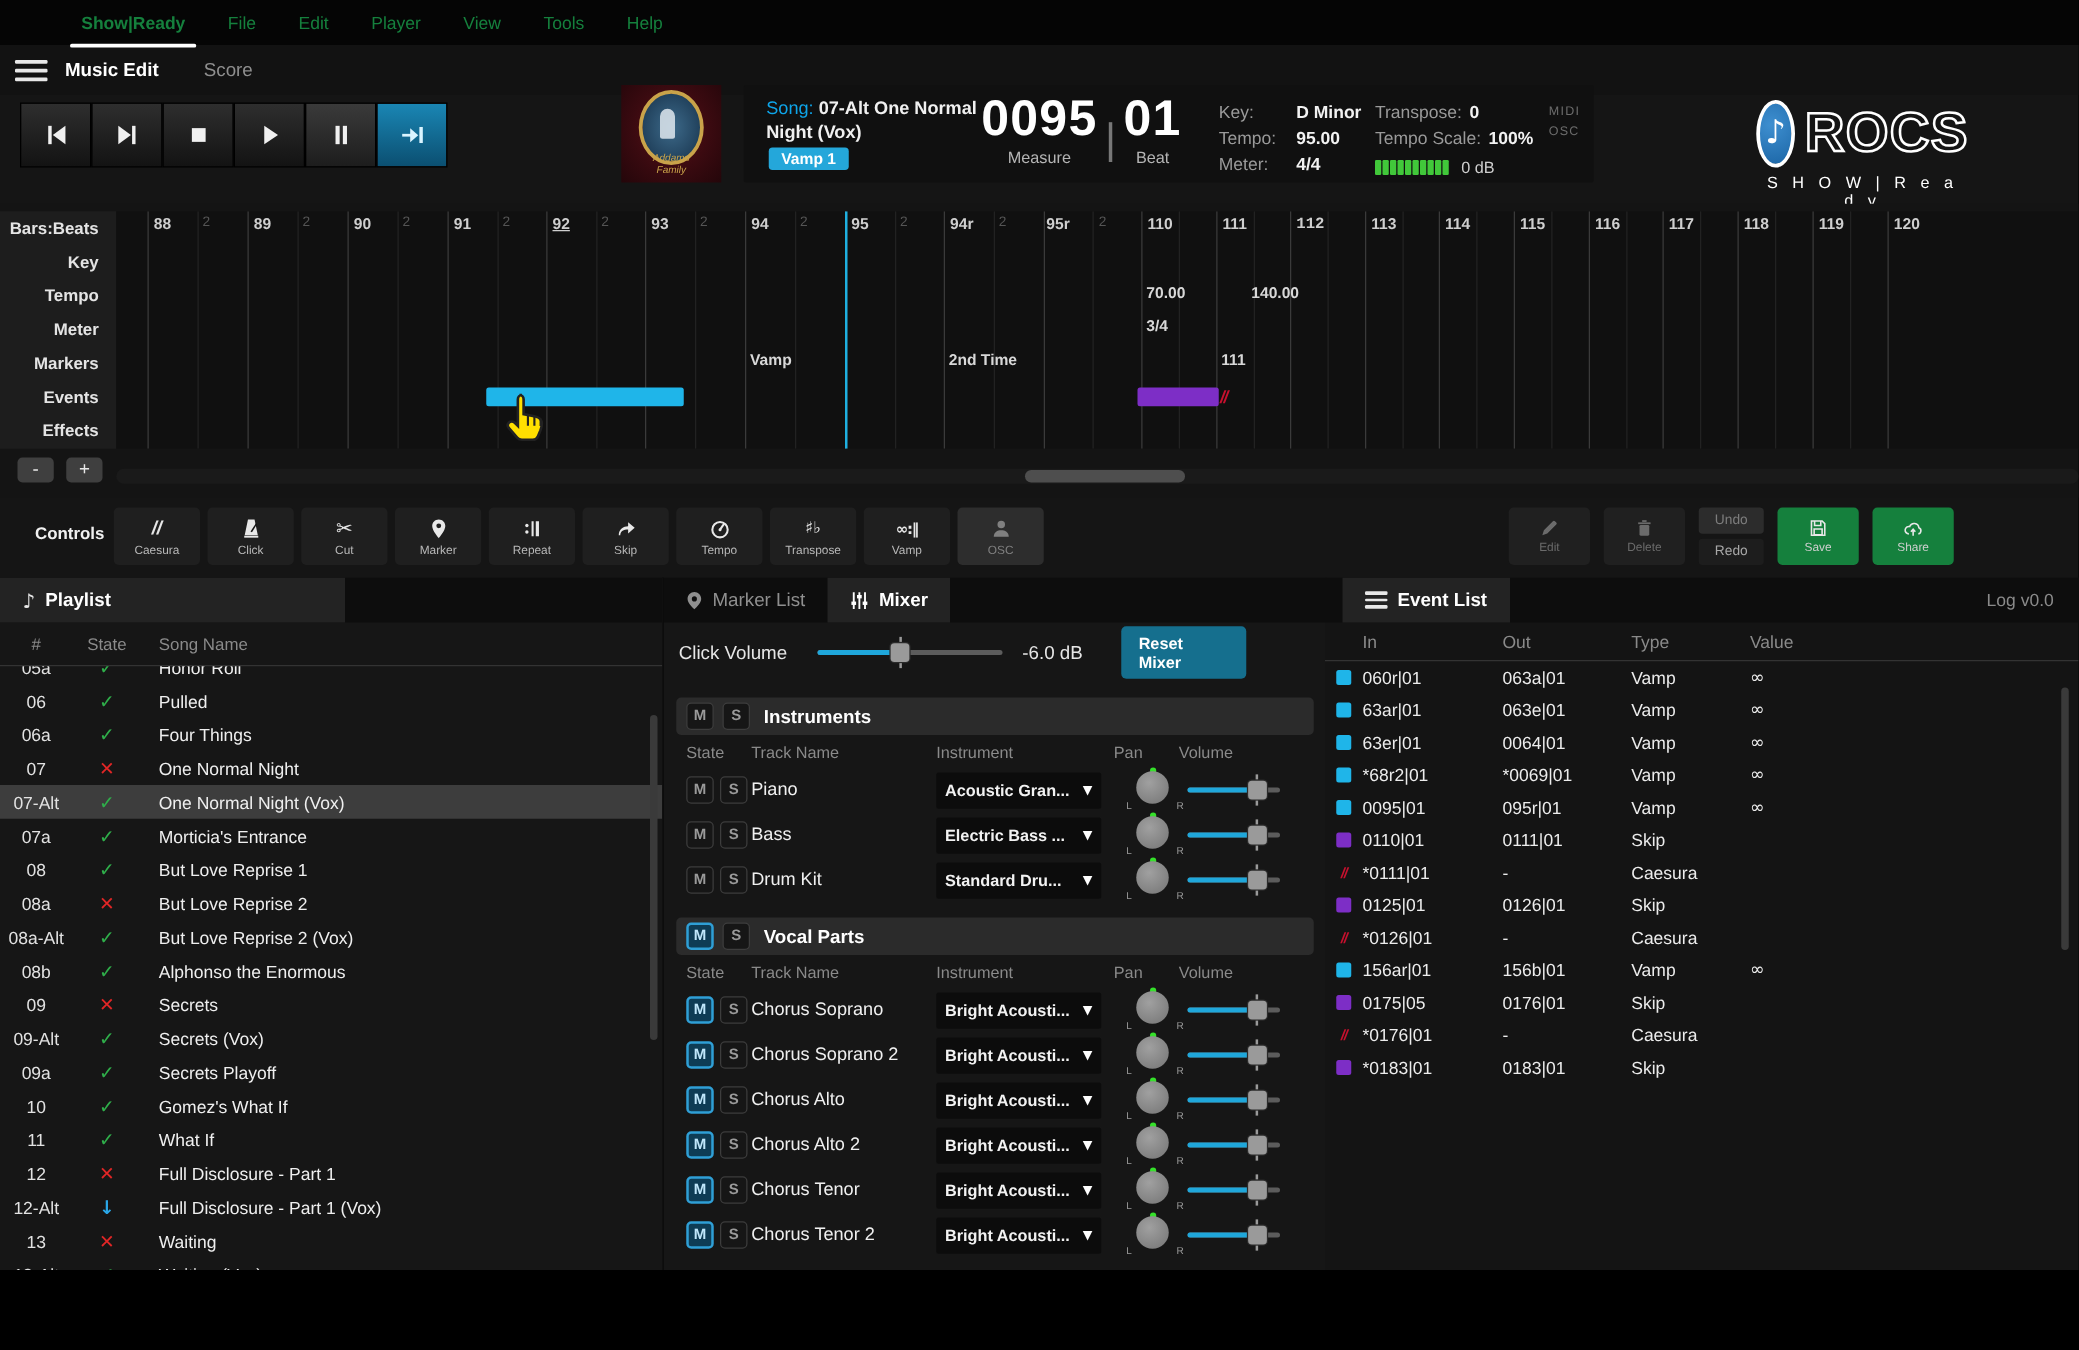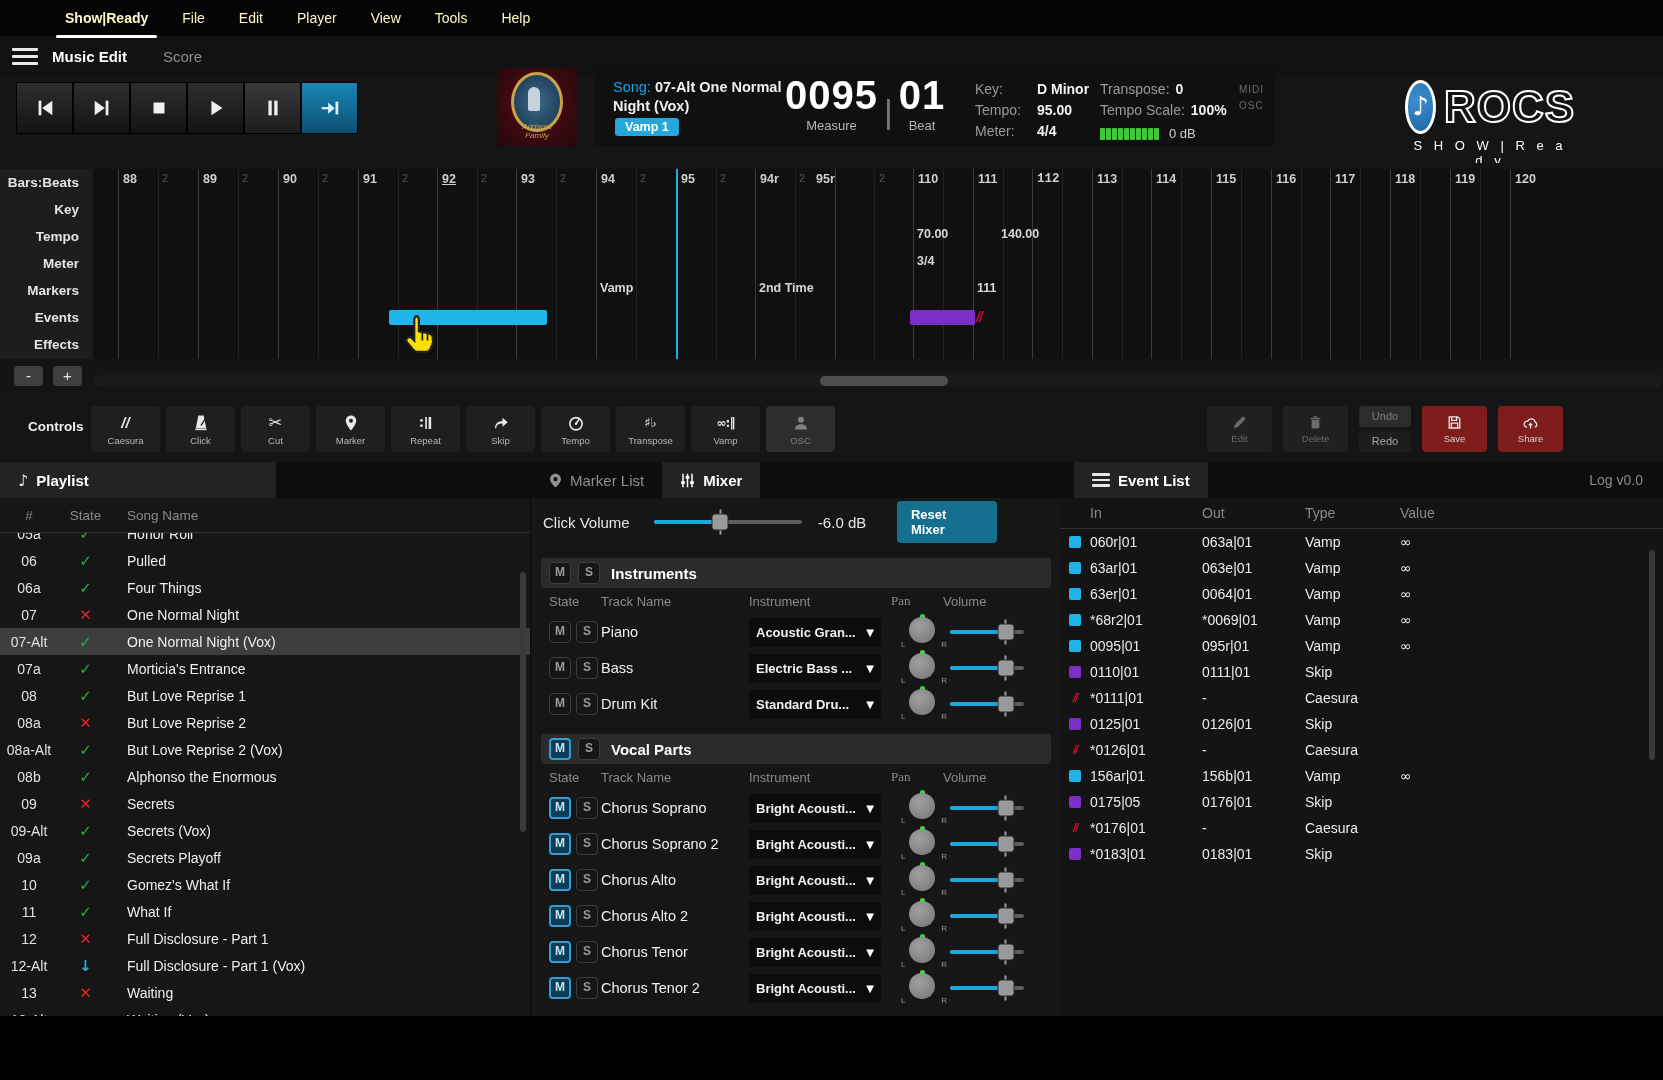--- a/index.html
+++ b/index.html
@@ -5,21 +5,21 @@
   html,body{margin:0;padding:0;background:#000;}
   .app{position:relative;width:1663px;height:1080px;background:#000;overflow:hidden;
        font-family:"Liberation Sans","DejaVu Sans",sans-serif;color:#e8e8e8;
        -webkit-font-smoothing:antialiased;}
   .glyph{font-family:"DejaVu Sans",sans-serif;}
 
   
   .menubar{position:absolute;left:0;top:0;width:100%;height:36px;background:#050505;
            display:flex;align-items:center;gap:0;z-index:30;}
   .apple{margin:0 26px 0 22px;font-size:17px;color:#fff;}
-  .menu-item{padding:0 17px;font-size:14px;color:#fef9c3;line-height:36px;position:relative;}
+  .menu-item{padding:0 17px;font-size:14px;color:#15803d;line-height:36px;position:relative;}
   .menu-item.app-name{font-weight:bold;}
   .menu-item.app-name::after{content:"";position:absolute;left:8px;right:8px;bottom:-2px;height:3px;background:#fff;border-radius:2px;}
 
   .main-bg{position:absolute;left:0;top:36px;width:100%;height:980px;background:#151515;}
 
   
   .tabbar{position:absolute;left:0;top:36px;width:100%;height:40px;background:#121212;display:flex;align-items:center;}
   .hamburger{width:26px;margin:0 14px 0 12px;cursor:pointer;}
   .hamburger div{height:3px;background:#e8e8e8;margin:4px 0;border-radius:1px;}
   .view-tab{font-size:15px;margin-right:36px;color:#8f8f8f;}
@@ -101,21 +101,21 @@
   .ctl-row{position:absolute;left:91px;top:8px;display:flex;gap:6px;}
   .ctl-btn{width:69px;height:46px;background:#1f1f1f;border-radius:4px;display:flex;flex-direction:column;
            align-items:center;justify-content:center;gap:2px;}
   .ctl-btn .ic{height:20px;display:flex;align-items:center;justify-content:center;color:#e8e8e8;font-size:15px;font-weight:bold;}
   .ctl-btn .ic svg{width:18px;height:18px;fill:#e8e8e8;}
   .ctl-btn .lb{font-size:9.5px;color:#b8b8b8;}
   .ctl-btn.selected{background:#2d2d2d;}
   .ctl-btn.selected .ic, .ctl-btn.selected .ic svg{color:#808080;fill:#808080;}
   .ctl-btn.selected .lb{color:#808080;}
   .edit-row{position:absolute;right:100px;top:8px;display:flex;gap:11px;align-items:flex-start;}
-  .ebtn{width:65px;height:46px;background:#7f1d1d;border-radius:4px;display:flex;flex-direction:column;
+  .ebtn{width:65px;height:46px;background:#15803d;border-radius:4px;display:flex;flex-direction:column;
         align-items:center;justify-content:center;gap:2px;}
   .ebtn svg{width:17px;height:17px;}
   .ebtn .lb{font-size:9.5px;}
   .ebtn.dim{background:#202020;}
   .ebtn.dim svg{fill:#6b6b6b;}
   .ebtn.dim .lb{color:#6b6b6b;}
   .ebtn.lit svg{fill:#e0e0e0;}
   .ebtn.lit .lb{color:#cfcfcf;}
   .undo-stack{display:flex;flex-direction:column;gap:4px;}
   .ubtn{width:52px;height:21px;border-radius:3px;font-size:11px;text-align:center;line-height:21px;}
@@ -158,21 +158,21 @@
   .cv-value{font-size:15px;color:#e6e6e6;width:80px;}
   .reset-btn{margin-left:auto;margin-right:52px;background:#156f8e;color:#fff;font-size:13px;font-weight:bold;
              padding:6px 14px;border-radius:4px;}
   .mx-section{margin:12px 10px 0;}
   .mx-sec-head{height:30px;background:#2b2b2b;border-radius:4px;display:flex;align-items:center;gap:7px;padding:0 8px;}
   .ms-btn{width:20px;height:20px;border-radius:4px;background:#161616;border:1px solid #3d3d3d;color:#9a9a9a;
           font-size:12px;font-weight:bold;text-align:center;line-height:19px;}
   .ms-btn.active{background:#0e3c55;border:2px solid #2f9fd6;color:#bfe6fa;line-height:17px;width:22px;height:22px;box-sizing:border-box;}
   .mx-sec-title{font-size:15px;font-weight:bold;color:#fff;margin-left:4px;}
   .mx-cols{height:26px;display:flex;align-items:center;color:#8a8a8a;font-size:13px;padding:0 8px;}
-  .mxc-state{width:52px;} .mxc-name{width:148px;} .mxc-inst{width:142px;} .mxc-pan{width:52px;font-family:Liberation Serif, serif;} .mxc-vol{width:70px;}
+  .mxc-state{width:52px;} .mxc-name{width:148px;} .mxc-inst{width:142px;} .mxc-pan{width:52px;} .mxc-vol{width:70px;}
   .mx-row{height:36px;display:flex;align-items:center;padding:0 8px;}
   .mx-ms{width:52px;display:flex;gap:5px;}
   .mx-name{width:148px;font-size:14.5px;color:#f0f0f0;}
   .inst-dd{width:118px;height:29px;background:#0c0c0c;border-radius:2px;display:flex;align-items:center;
            padding:0 7px;margin-right:17px;}
   .inst-dd .txt{font-size:13px;font-weight:bold;color:#f2f2f2;white-space:nowrap;overflow:hidden;flex:1;}
   .inst-dd .car{color:#fff;font-size:10px;margin-left:2px;}
   .pan{width:52px;position:relative;height:36px;}
   .pan .knob{position:absolute;left:11px;top:3px;width:26px;height:26px;border-radius:50%;
              background:radial-gradient(circle at 40% 35%,#a0a0a0,#747474);}
@@ -370,21 +370,21 @@
         <div class="bar-line" style="left: 503px;"></div>
         <div class="bar-num" style="left: 508px;">94</div>
         <div class="beat-line" style="left: 543px;"></div>
         <div class="bar-line" style="left: 583px;"></div>
         <div class="bar-num" style="left: 588px;">95</div>
         <div class="beat-line" style="left: 622.5px;"></div>
         <div class="bar-line" style="left: 662px;"></div>
         <div class="bar-num" style="left: 667px;">94r</div>
         <div class="beat-line" style="left: 702px;"></div>
         <div class="bar-line" style="left: 742px;"></div>
-        <div class="bar-num" style="left: 723px;">95r</div>
+        <div class="bar-num" style="left: 744px;">95r</div>
         <div class="beat-line" style="left: 781px;"></div>
         <div class="bar-line" style="left: 820px;"></div>
         <div class="bar-num" style="left: 825px;">110</div>
         <div class="beat-line" style="left: 850px;"></div>
         <div class="bar-line" style="left: 880px;"></div>
         <div class="bar-num" style="left: 885px;">111</div>
         <div class="beat-line" style="left: 909.5px;"></div>
         <div class="bar-line" style="left: 939px;"></div>
         <div class="bar-num" style="left: 944px; font-family: Liberation Mono, monospace;">112</div>
         <div class="beat-line" style="left: 969px;"></div>

